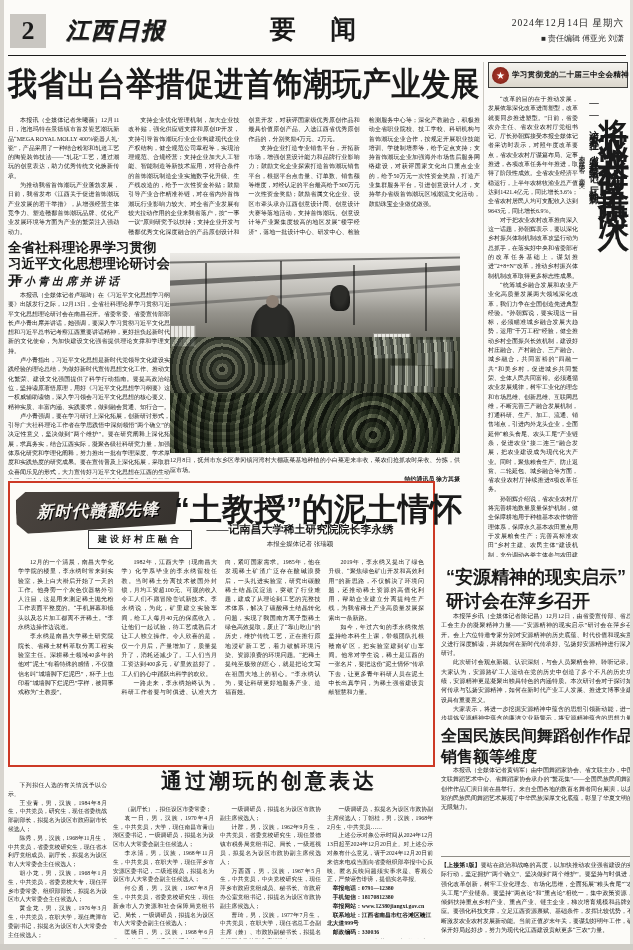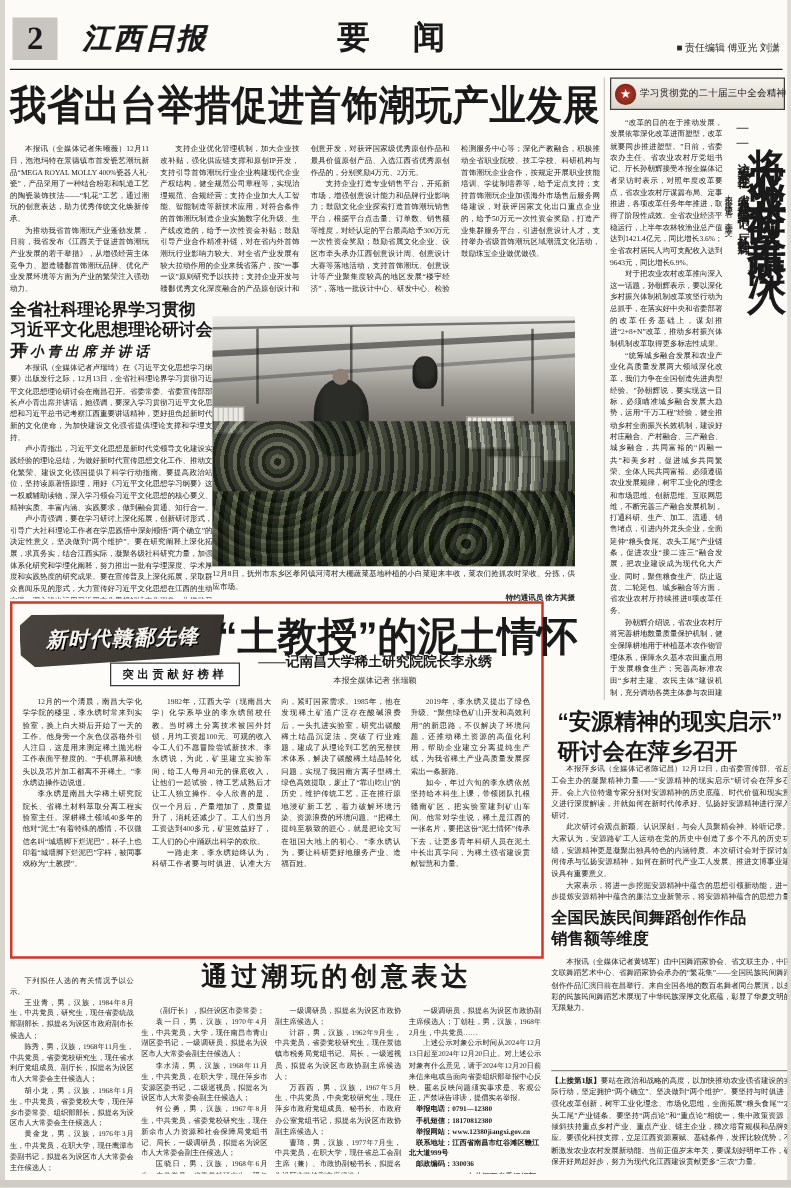--- a/index.html
+++ b/index.html
@@ -50,30 +50,30 @@
   .person { position:absolute; border-radius:46% 46% 32% 32%; background:radial-gradient(ellipse at 50% 30%, #2c2c29 0 45%, #1c1c1a 75%); }
   .m1 { left:28%; top:25%; width:44px; height:62px; } .m2 { left:55%; top:16%; width:20px; height:26px; }
   .head1 { position:absolute; left:33%; top:21%; width:13px; height:13px; border-radius:50%; background:#8d8176; }
   .caption { left:166px; top:456px; width:290px; font-size:6px; line-height:1.6; }
   .credit { text-align:right; font-weight:bold; }
 
   
   .vdivider { left:479px; top:62px; width:1px; height:498px; background:#ccc9c2; }
   .banner { left:484px; top:62px; width:140px; height:26px; border:1px solid #3d3d3b; background:linear-gradient(#f6f4ef,#dcd7cd); display:flex; align-items:center; gap:3px; padding:0 3px; }
   .emblem { width:17px; height:17px; border-radius:50%; background:radial-gradient(#b33a2c,#741f17); color:#fff; font-size:10px; line-height:17px; text-align:center; flex:0 0 auto; }
-  .banner-text { font-weight:normal; font-size:7.6px; letter-spacing:0.2px; white-space:nowrap; }
+  .banner-text { font-weight:bold; font-size:7.6px; letter-spacing:0.2px; white-space:nowrap; }
   .interview-body { left:484px; top:95px; width:90px; height:462px; }
   .vert { writing-mode:vertical-rl; text-orientation:upright; }
   .iv-byline { left:572px; top:150px; width:10px; height:180px; font-size:6.5px; color:#222; letter-spacing:2px; }
   .iv-subtitle { left:583px; top:98px; width:13px; height:478px; font-size:9.5px; font-weight:bold; letter-spacing:2px; }
   .iv-title { left:596px; top:94px; width:34px; height:494px; font-size:31px; font-weight:900; letter-spacing:10px; }
 
   .anyuan-hl { left:442px; top:565px; width:186px; font-size:18px; font-weight:bold; line-height:1.35; }
   .anyuan-body { left:437px; top:612px; width:191px; height:108px; }
-  .dance-hl { left:437px; top:726px; width:192px; font-size:13px; font-weight:bold; line-height:1.3; }
+  .dance-hl { left:437px; top:726px; width:192px; font-size:16px; font-weight:bold; line-height:1.3; }
   .dance-body { left:437px; top:766px; width:192px; height:86px; }
   .hrule2 { left:437px; top:856px; width:192px; height:1px; background:#8f8d87; }
   .continued { left:437px; top:861px; width:192px; height:80px; }
   .continued .lead-in { font-weight:bold; }
 
   
   .redbox { left:4px; top:481px; width:427px; height:286px; border:2.5px solid #cd3a26; background:#fdfcf8; }
   .flag { left:6px; top:7px; width:164px; height:42px; background:linear-gradient(115deg,#4a443f,#36322e); clip-path:polygon(0 20%,6% 0,100% 9%,97% 86%,7% 100%,0 76%); display:flex; align-items:center; justify-content:center; transform:rotate(-1.5deg); }
   .flag-text { color:#f4f1ec; font-weight:900; font-style:italic; font-size:16.5px; letter-spacing:1px; text-shadow:1px 1px 0 #000; white-space:nowrap; }
   .hero-tag { left:78px; top:47px; padding:2px 9px; background:#fff; border:1.5px solid #3a3a3a; font-weight:bold; font-size:9px; letter-spacing:3px; }
@@ -97,20 +97,21 @@
   .edge-b { left:0; top:944px; width:633px; height:6px; background:#cfccc6; }
 </style>
 </head>
 <body>
 
 <div class="page">
 
   <div class="abs pagenum">2</div>
   <div class="abs masthead">江西日报</div>
   <div class="abs section-title">要 闻</div>
+  <div class="abs dateline">2024年12月14日 星期六</div>
   <div class="abs editors">■ 责任编辑 傅亚光 刘潇</div>
   <div class="abs header-rule"></div>
 
   <div class="abs lead-headline sans">我省出台举措促进首饰潮玩产业发展</div>
   <div class="abs lead-body small just">
       <p>本报讯（全媒体记者朱曦薇）12月11日，泡泡玛特在景德镇市首发瓷艺潮玩新品“MEGA ROYAL MOLLY 400%瓷器人礼·瓷”，产品采用了一种结合粉彩和轧道工艺的陶瓷装饰技法——“轧花”工艺，通过潮玩的创意表达，助力优秀传统文化焕新传承。</p>
       <p>为推动我省首饰潮玩产业蓬勃发展，日前，我省发布《江西关于促进首饰潮玩产业发展的若干举措》，从增强经营主体竞争力、塑造赣鄱首饰潮玩品牌、优化产业发展环境等方面为产业的繁荣注入强劲动力。</p>
       <p>支持企业优化管理机制，加大企业技改补贴，强化供应链支撑和原创IP开发，支持引导首饰潮玩行业企业构建现代企业产权结构，健全规范公司章程等，实现治理规范、合规经营；支持企业加大人工智能、智能制造等新技术应用，对符合条件的首饰潮玩制造企业实施数字化升级、生产线改造的，给予一次性资金补贴；鼓励引导产业合作精准补链，对在省内外首饰潮玩行业影响力较大、对全省产业发展有较大拉动作用的企业来我省落户，按“一事一议”原则研究予以扶持；支持企业开发与赣鄱优秀文化深度融合的产品原创设计和创意开发，对获评国家级优秀原创作品和最具价值原创产品、入选江西省优秀原创作品的，分别奖励4万元、2万元。</p>
       <p>支持企业打造专业销售平台，开拓新市场，增强创意设计能力和品牌行业影响力；鼓励文化企业探索打造首饰潮玩销售平台，根据平台点击量、订单数、销售额等维度，对经认定的平台最高给予300万元一次性资金奖励；鼓励省属文化企业、设区市牵头承办江西创意设计周、创意设计大赛等落地活动，支持首饰潮玩、创意设计等产业聚集度较高的地区发展“楼宇经济”，落地一批设计中心、研发中心、检验检测服务中心等；深化产教融合，积极推动全省职业院校、技工学校、科研机构与首饰潮玩企业合作，按规定开展职业技能培训、学徒制培养等，给予定点支持；支持首饰潮玩企业加强海外市场售后服务网络建设，对获评国家文化出口重点企业的，给予50万元一次性资金奖励，打造产业集群服务平台，引进创意设计人才，支持举办省级首饰潮玩区域潮流文化活动，鼓励珠宝企业做优做强。</p>
     </div>
@@ -184,21 +185,21 @@
 
   <div class="abs hrule2"></div>
   <div class="abs continued small just">
     <span class="lead-in">【上接第1版】</span><span>要站在政治和战略的高度，以加快推动农业强省建设的实际行动，坚定拥护“两个确立”、坚决做到“两个维护”。要坚持与时俱进，强化改革创新，树牢工业化理念、市场化思维，全面拓展“粮头食尾”“农头工尾”产业链条。要坚持“两点论”和“重点论”相统一，集中政策资源，倾斜扶持重点乡村产业、重点产业、链主企业，梯次培育规模和品牌效应。要强化科技支撑，立足江西资源禀赋、基础条件，发挥比较优势，不断激发农业农村发展新动能。当前正值岁末年关，要谋划好明年工作，确保开好局起好步，努力为现代化江西建设贡献更多“三农”力量。</span>
   </div>
 
   <div class="abs redbox">
     <div class="abs flag">
       <div class="flag-text">新时代赣鄱先锋</div>
     </div>
-    <div class="abs hero-tag">突出贡献好榜样</div>
+    <div class="abs hero-tag">建设好村庄融合</div>
     <div class="abs hero-title sans">“土教授”的泥土情怀</div>
     <div class="abs hero-sub">——记南昌大学稀土研究院院长李永绣</div>
     <div class="abs hero-byline">本报全媒体记者 张瑞颖</div>
     <div class="abs hero-body small just">
         <p>12月的一个清晨，南昌大学化学学院的楼里，李永绣时常来到实验室，换上白大褂后开始了一天的工作。他身旁一个灰色仪器格外引人注目，这是用来测定稀土抛光粉工作表面平整度的。“手机屏幕和镜头以及芯片加工都离不开稀土。”李永绣边操作边说道。</p>
         <p>李永绣是南昌大学稀土研究院院长、省稀土材料萃取分离工程实验室主任。深耕稀土领域40多年的他对“泥土”有着特殊的感情，不仅微信名叫“城墙脚下烂泥巴”，杯子上也印着“城墙脚下烂泥巴”字样，被同事戏称为“土教授”。</p>
         <p>1982年，江西大学（现南昌大学）化学系毕业的李永绣留校任教。当时稀土分离技术被国外封锁，月均工资超100元、可观的收入令工人们不愿冒险尝试新技术。李永绣说，为此，矿里建立实验车间，给工人每月40元的保底收入，让他们一起试验，待工艺成熟后才让工人独立操作。令人欣喜的是，仅一个月后，产量增加了，质量提升了，消耗还减少了。工人们当月工资达到400多元，矿里效益好了，工人们的心中踊跃出科学的欢欣。</p>
         <p>一路走来，李永绣始终认为，科研工作者要与时俱进、认准大方向，紧盯国家需求。1985年，他在发现稀土矿渣广泛存在酸碱浪费后，一头扎进实验室，研究出碳酸稀土结晶沉淀法，突破了行业难题，建成了从理论到工艺的完整技术体系，解决了碳酸稀土结晶转化问题，实现了我国南方离子型稀土绿色高效提取，废止了“靠山吃山”的历史，维护传统工艺，正在推行原地浸矿新工艺，着力破解环境污染、资源浪费的环境问题。“把稀土提纯至极致的匠心，就是把论文写在祖国大地上的初心。”李永绣认为，要让科研更好地服务产业、造福百姓。</p>
         <p>2019年，李永绣又提出了绿色升级、“聚焦绿色矿山开发和高效利用”的新思路，不仅解决了环境问题，还推动稀土资源的高值化利用，帮助企业建立分离提纯生产线，为我省稀土产业高质量发展探索出一条新路。</p>
         <p>如今，年过六旬的李永绣依然坚持给本科生上课，带领团队扎根赣南矿区，把实验室建到矿山车间。他常对学生说，稀土是江西的一张名片，要把这份“泥土情怀”传承下去，让更多青年科研人员在泥土中长出真学问，为稀土强省建设贡献智慧和力量。</p>

